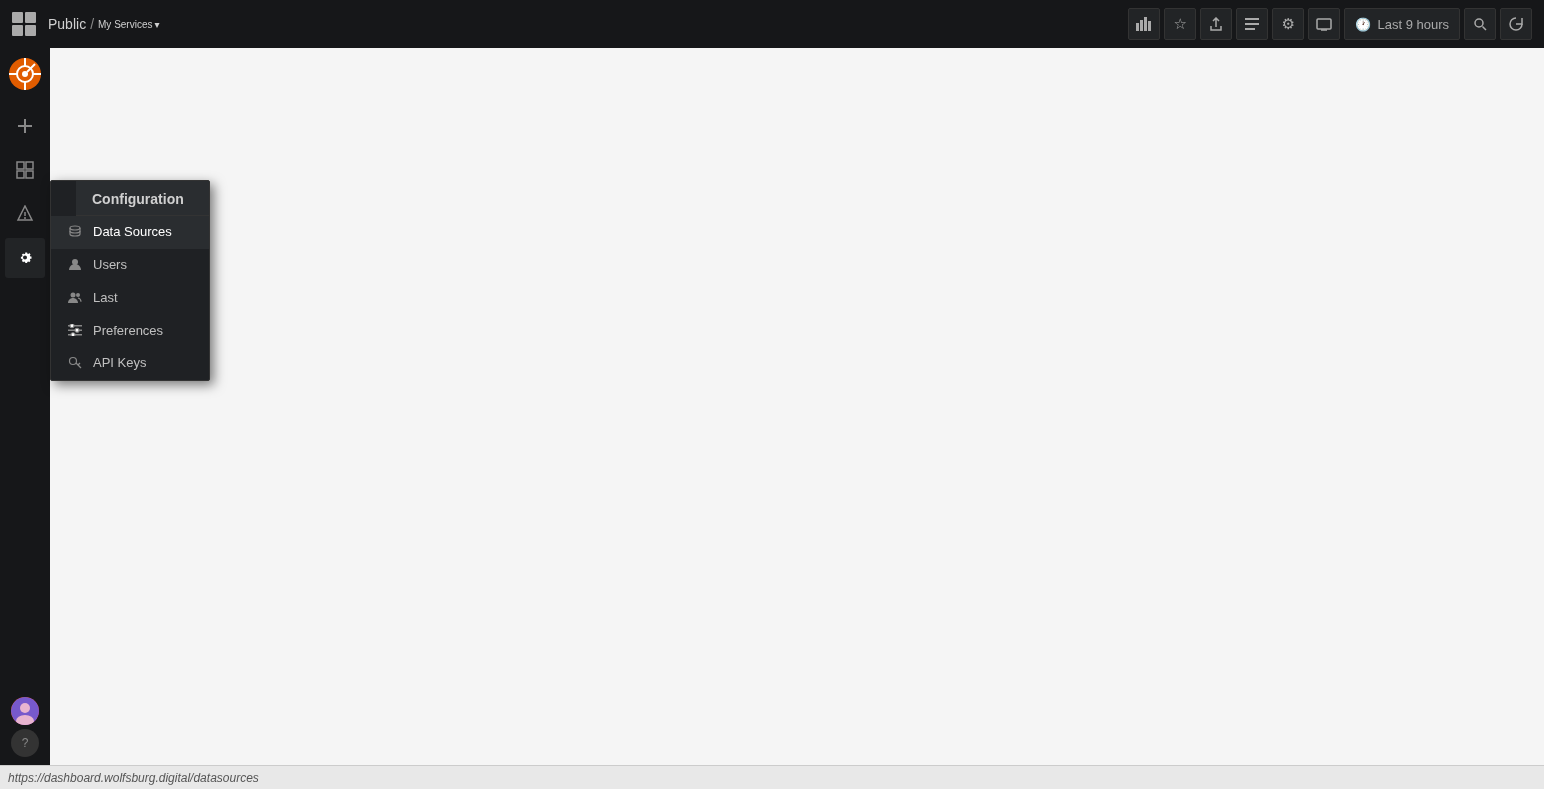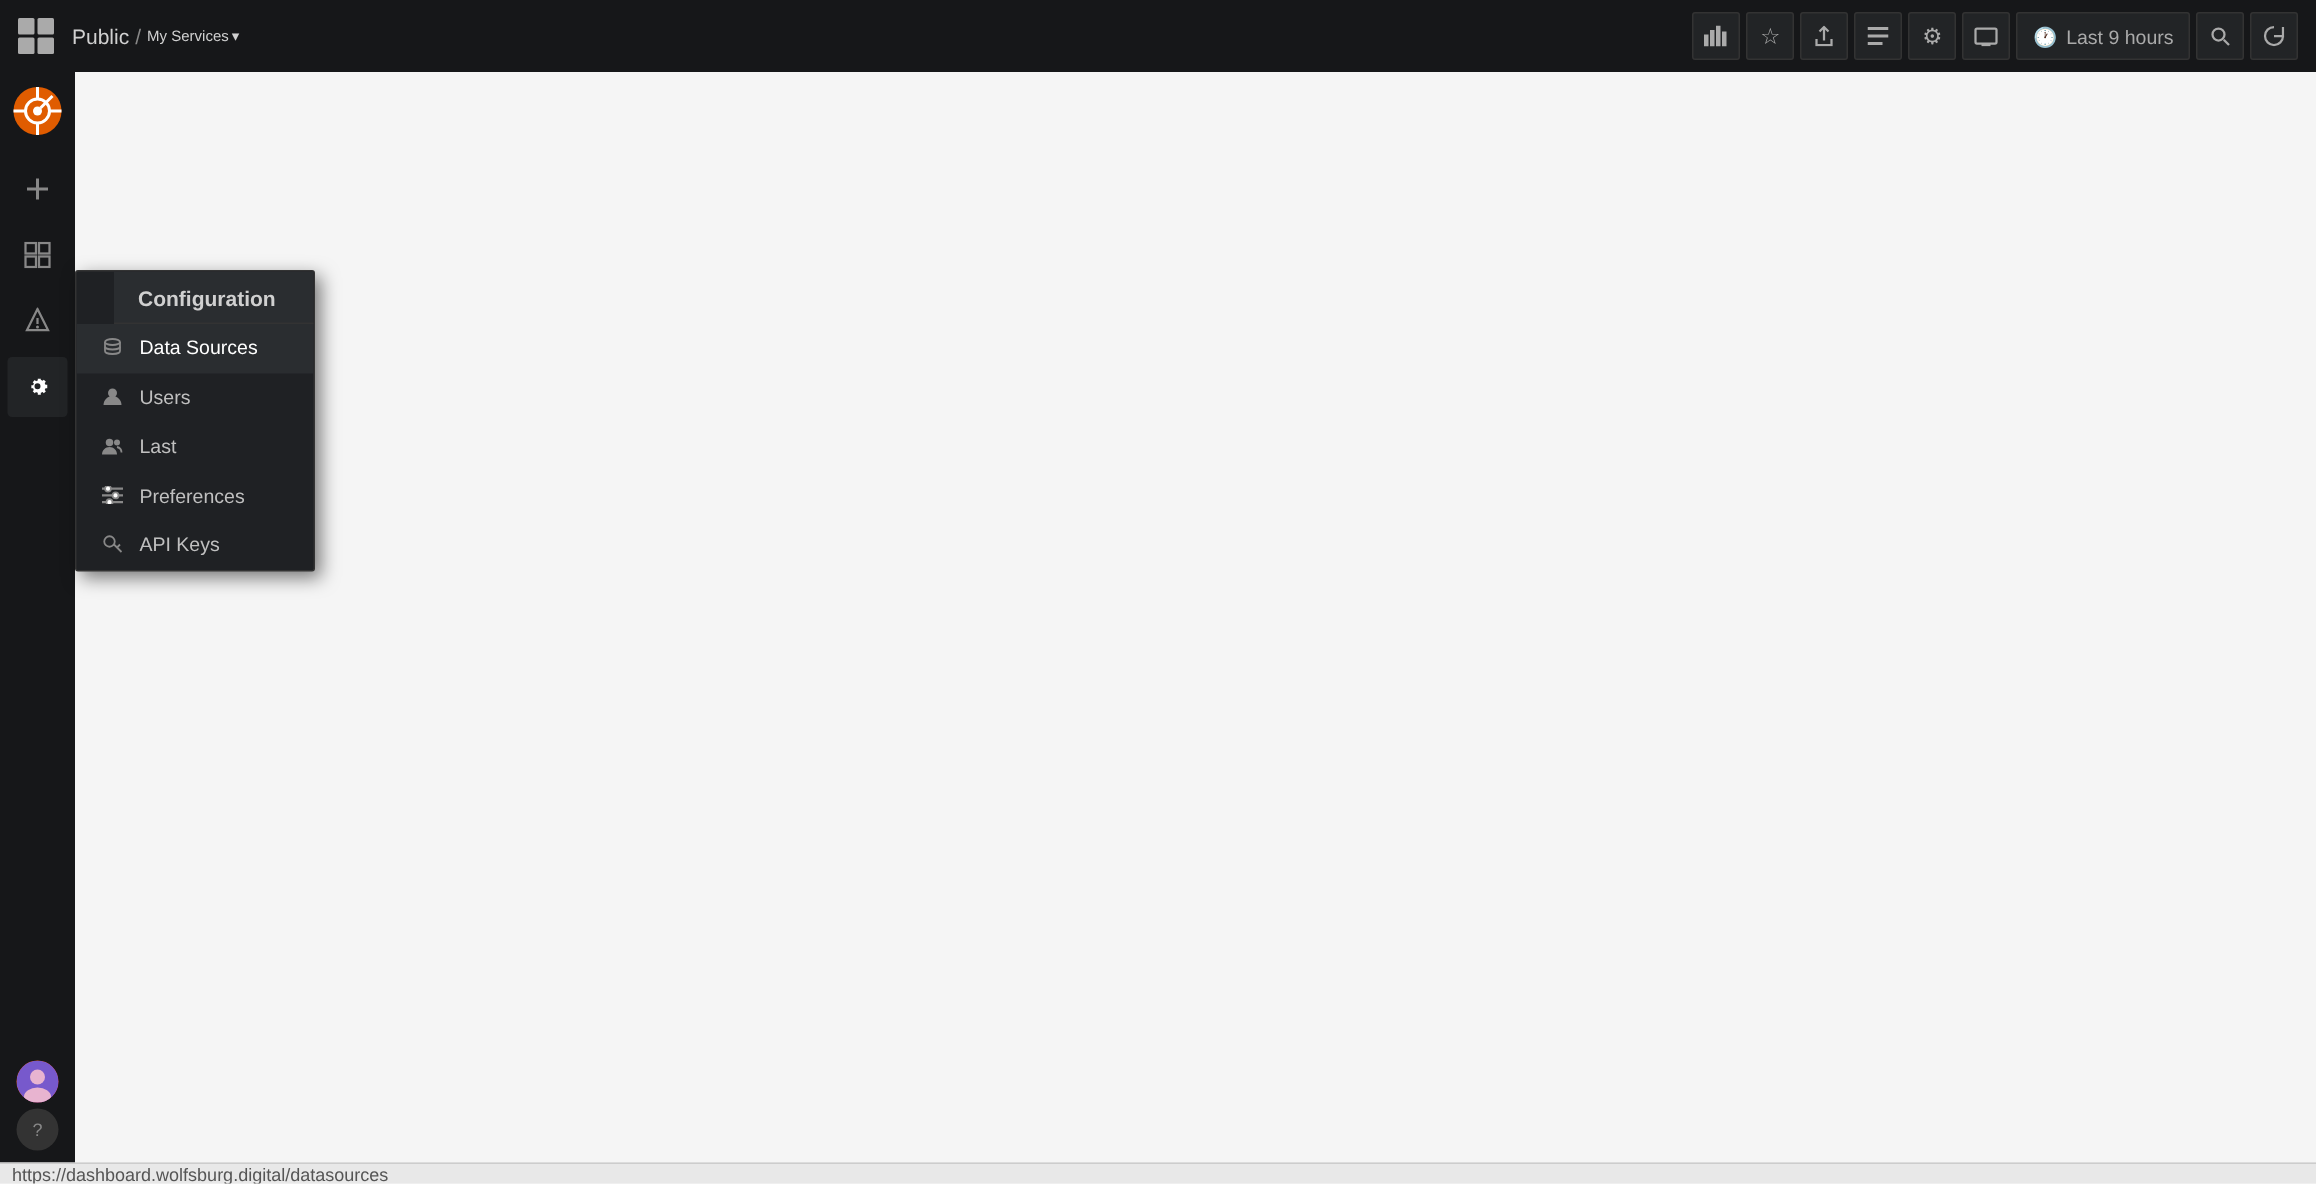--- a/index.html
+++ b/index.html
@@ -199,29 +199,30 @@
 
     
     .content {
       flex: 1;
       background: #f5f5f5;
       overflow: hidden;
     }
 
     
     .statusbar {
-      height: 14px;
+      height: 24px;
       background: #e8e8e8;
       border-top: 1px solid #ccc;
       display: flex;
       align-items: center;
       padding: 0 8px;
       font-size: 12px;
       color: #555;
       flex-shrink: 0;
+      font-style: italic;
     }
   </style>
 </head>
 <body>
 
 <div class="topbar">
   <div class="topbar-left">
     <div class="app-grid-icon">
       <span></span>
         <span></span>

